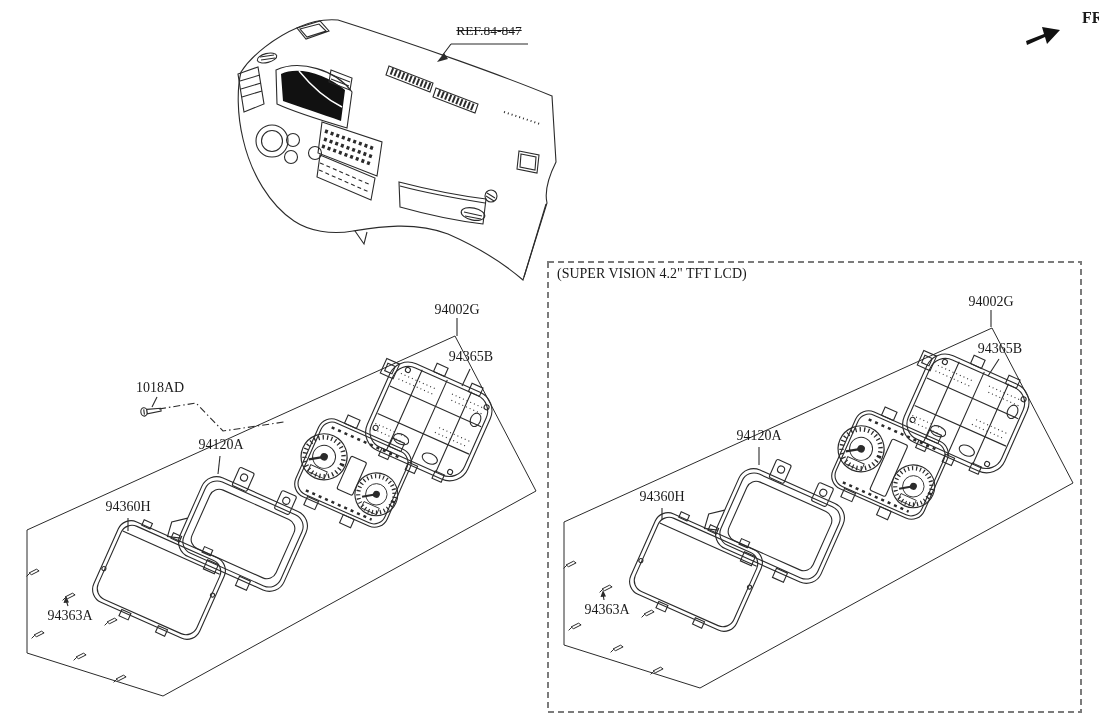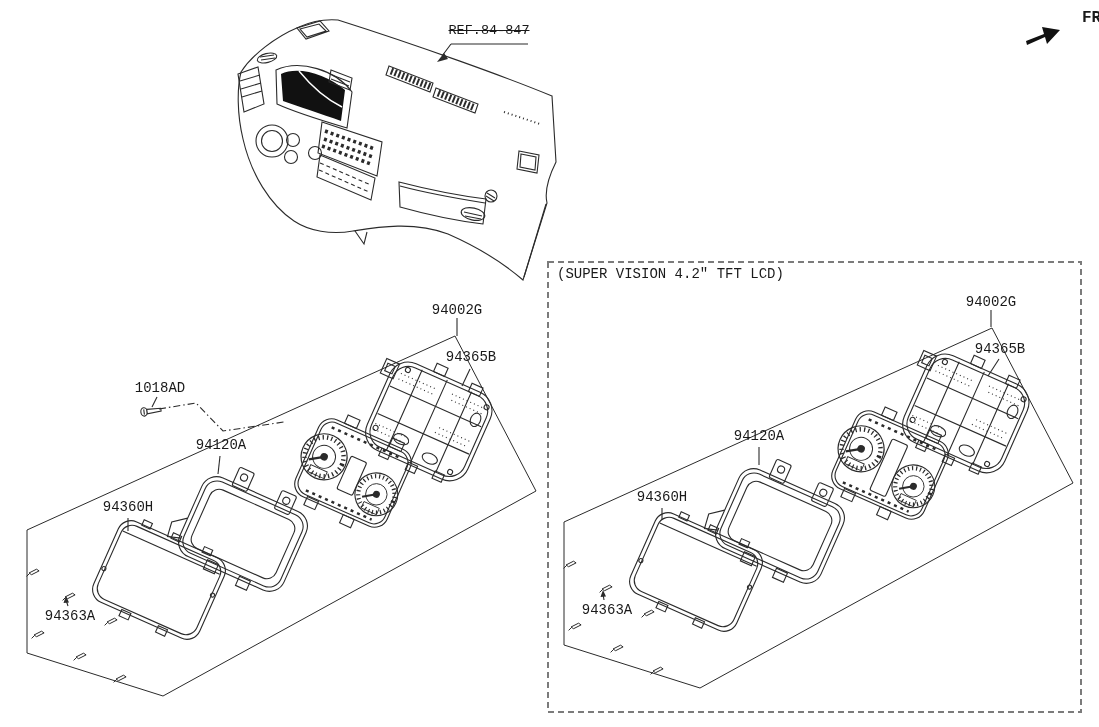--- a/index.html
+++ b/index.html
@@ -1,18 +1,18 @@
 <!DOCTYPE html>
 <html><head>
 <meta charset="utf-8">
 <style>
   html,body{margin:0;padding:0;background:#fff;}
   .stage{
     position:relative;width:1099px;height:727px;background:#ffffff;
-    font-family:Liberation Mono, monospace;overflow:hidden;
+    font-family:Liberation Serif, serif;overflow:hidden;
   }
   .stage svg{position:absolute;left:0;top:0;}
   .lbl{
     position:absolute;font-size:14px;line-height:16px;color:#1a1a1a;
     white-space:nowrap;transform:translateX(-50%);letter-spacing:0;
   }
   .lbl.left-align{transform:none;}
   .lbl.strike{text-decoration:line-through;font-size:13.5px;}
   .lbl.fr{font-weight:bold;font-size:16px;transform:none;}
 </style>

